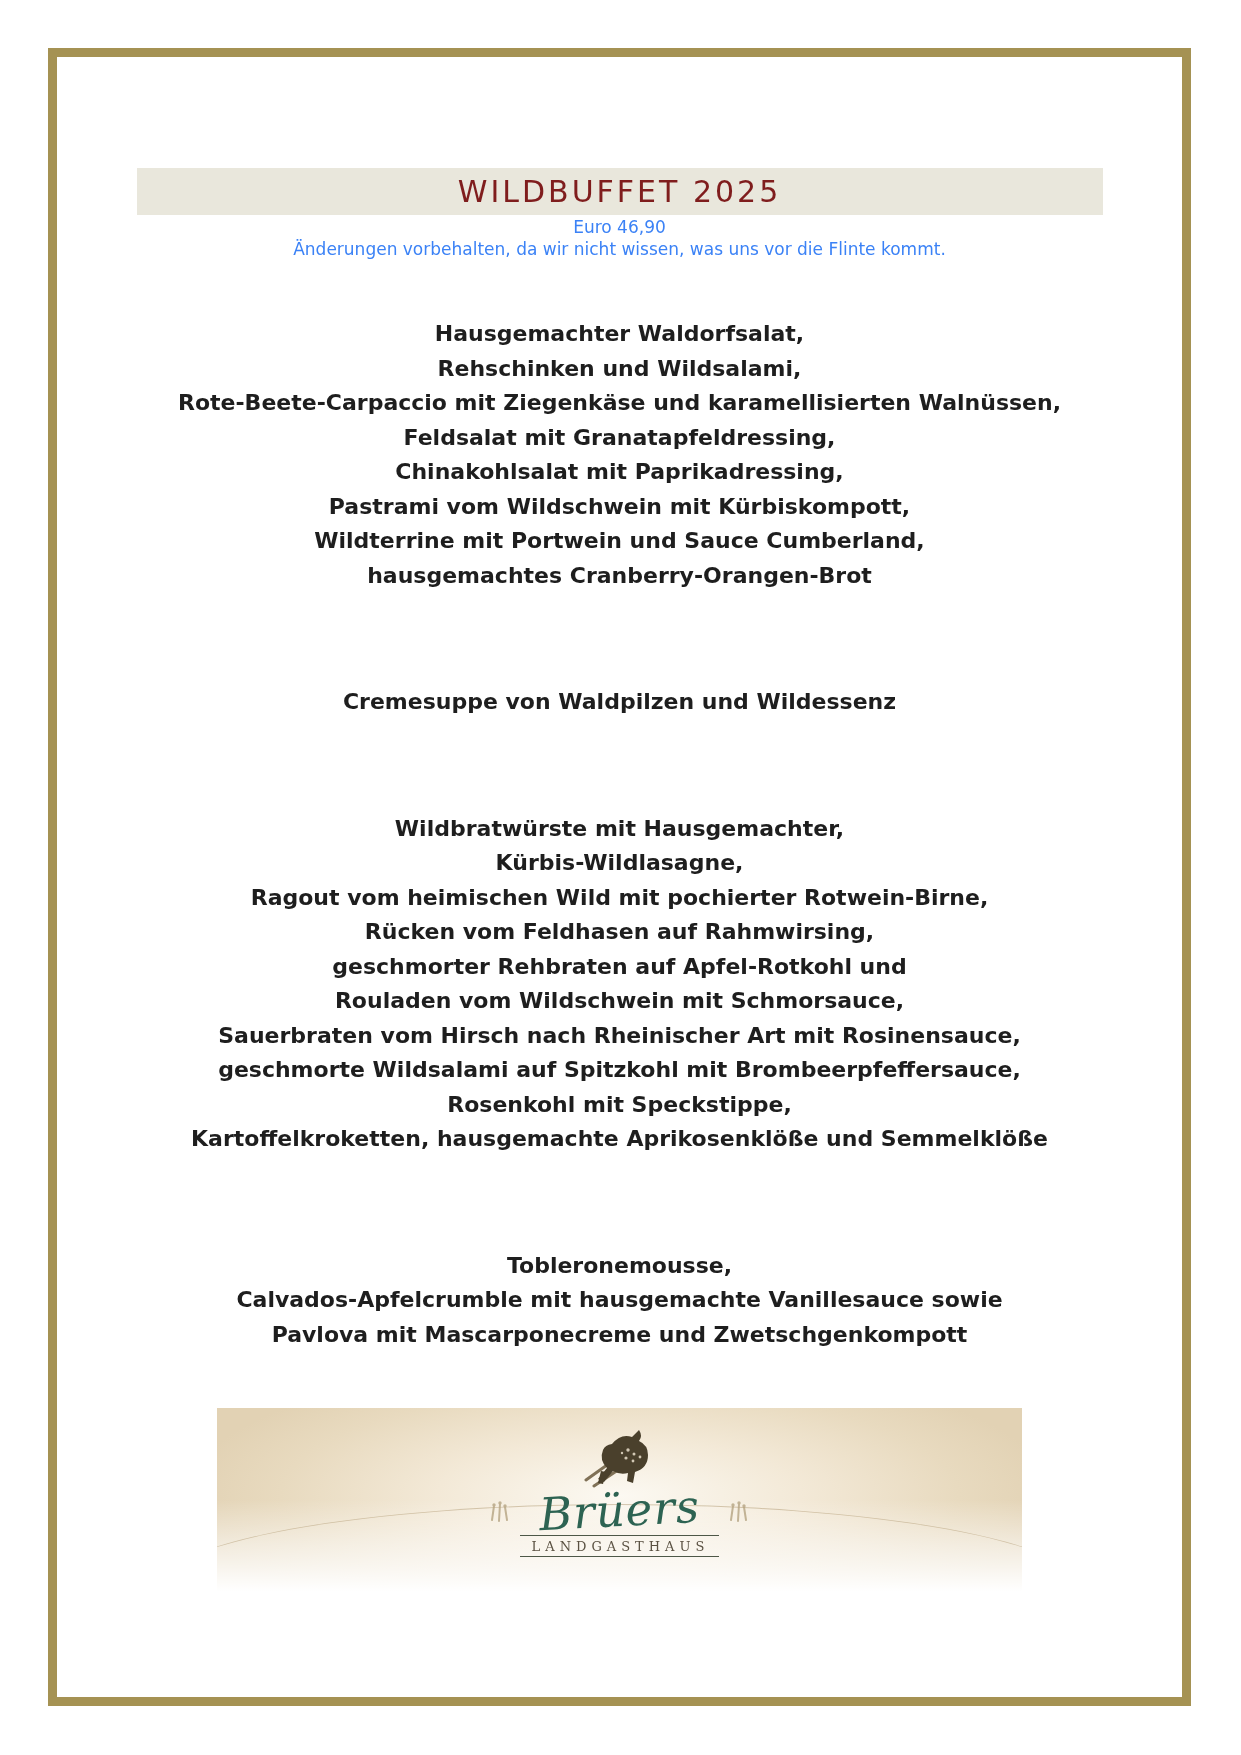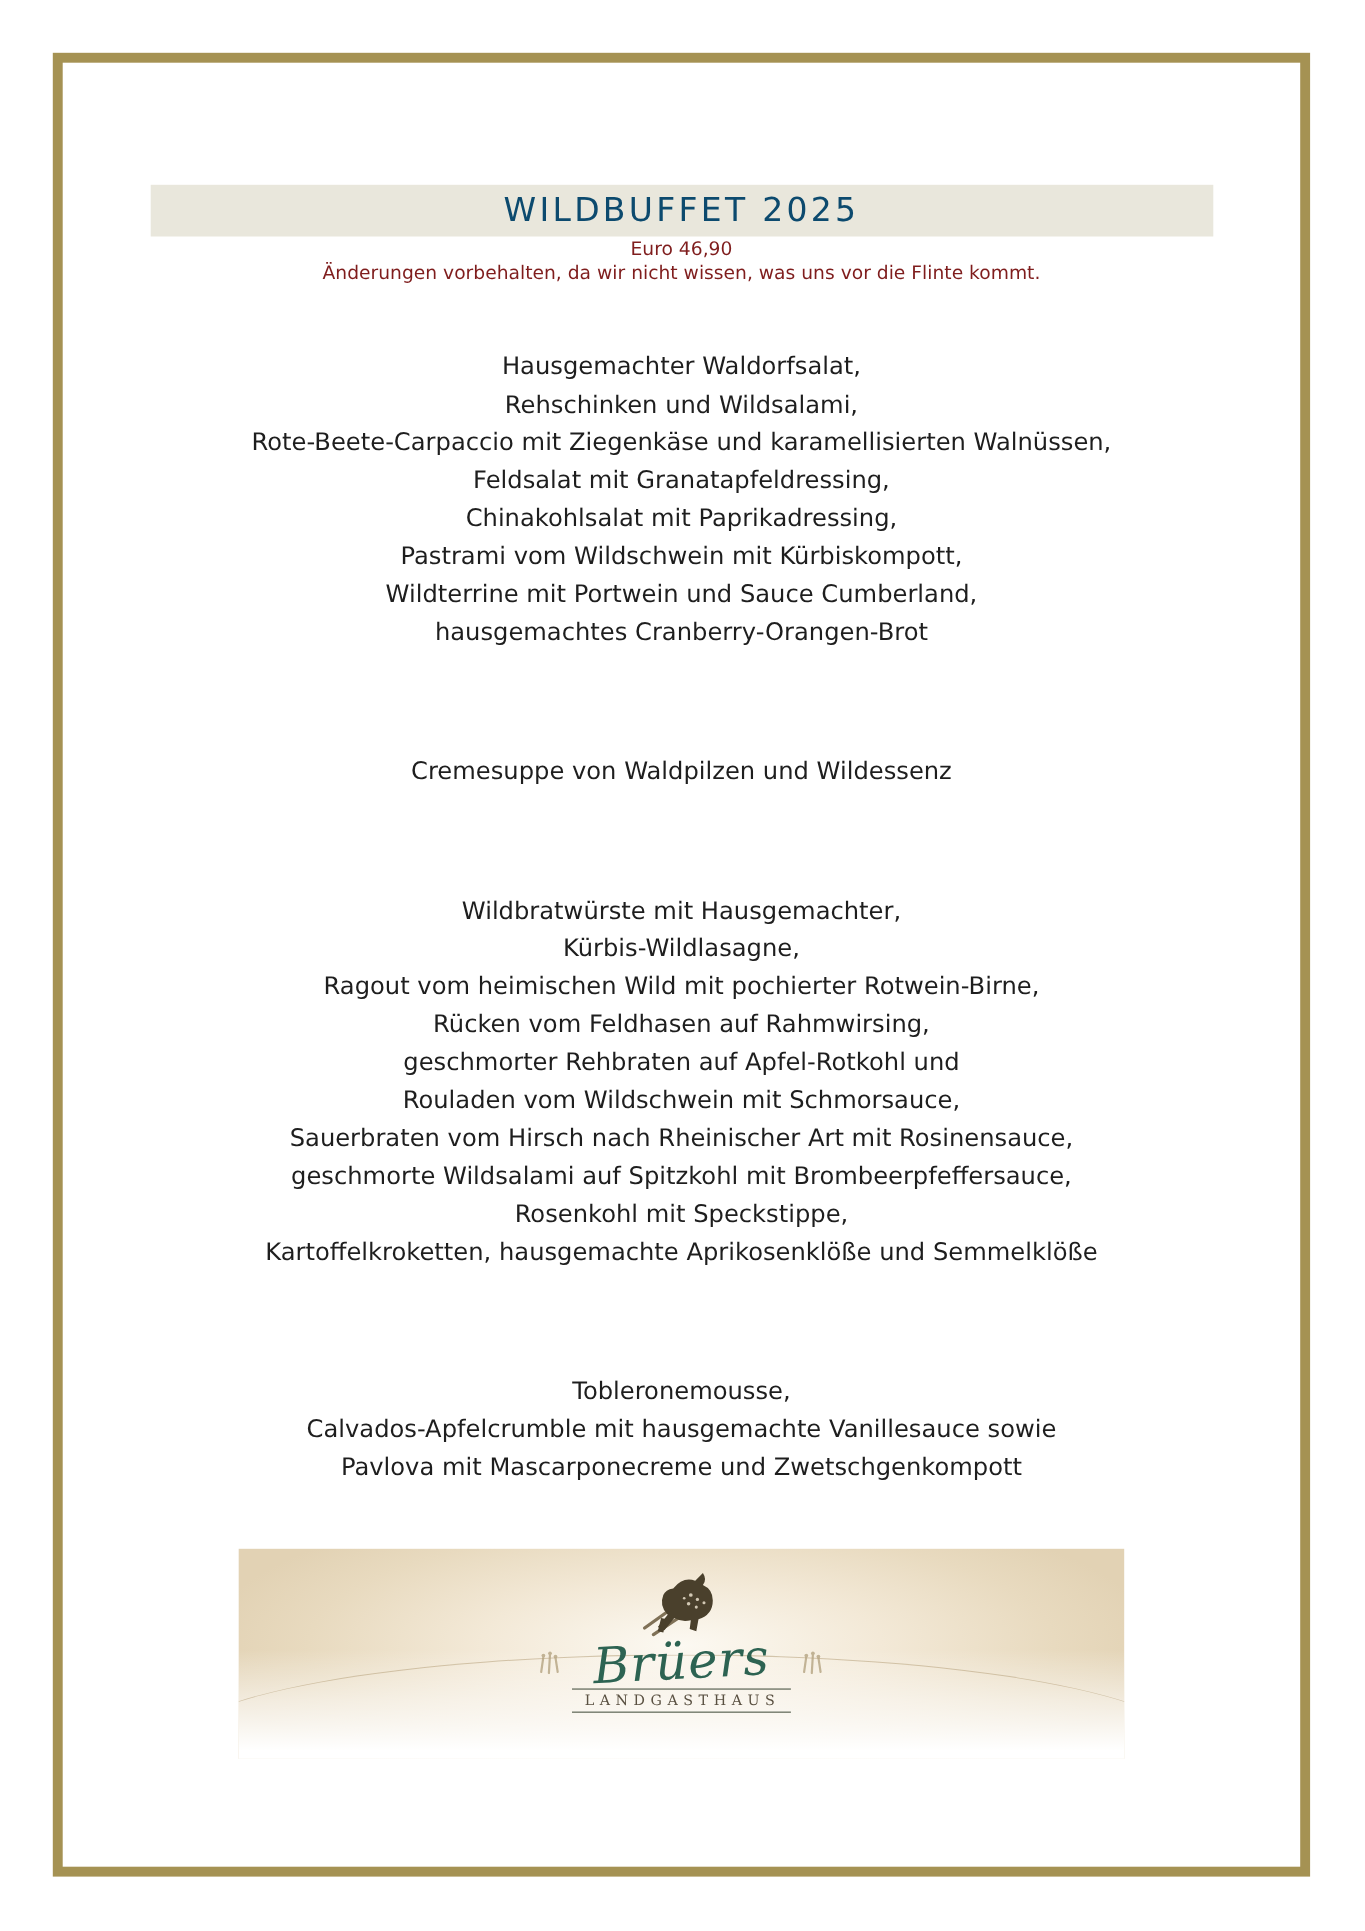--- a/index.html
+++ b/index.html
@@ -28,34 +28,35 @@
     height: 47px;
     margin: 111px auto 0 auto;
     background: #e9e7dc;
     text-align: center;
   }
   .title-bar .title-text {
     display: inline-block;
     line-height: 47px;
     font-size: 30px;
     letter-spacing: 3px;
-    color: #0c4a6e;
+    color: #7f1d1d;
   }
   .header-sub {
     margin-top: 1px;
     text-align: center;
   }
   .header-sub .sub-line {
     font-size: 17px;
     line-height: 22px;
-    color: #7f1d1d;
+    color: #3b82f6;
   }
   .menu {
     margin-top: 57px;
     text-align: center;
+    font-weight: bold;
   }
   .menu-section + .menu-section {
     margin-top: 92px;
   }
   .menu-line {
     font-size: 22px;
     line-height: 34.5px;
     color: #1e1e1e;
     white-space: nowrap;
   }

